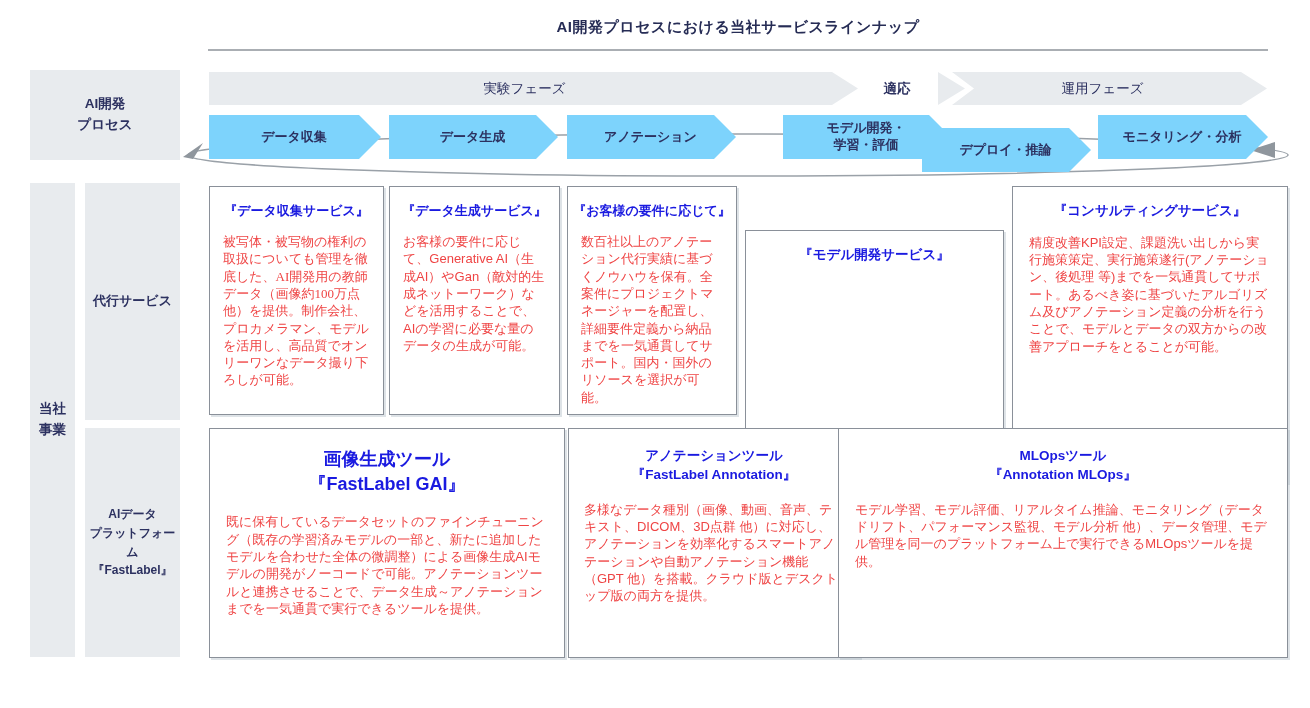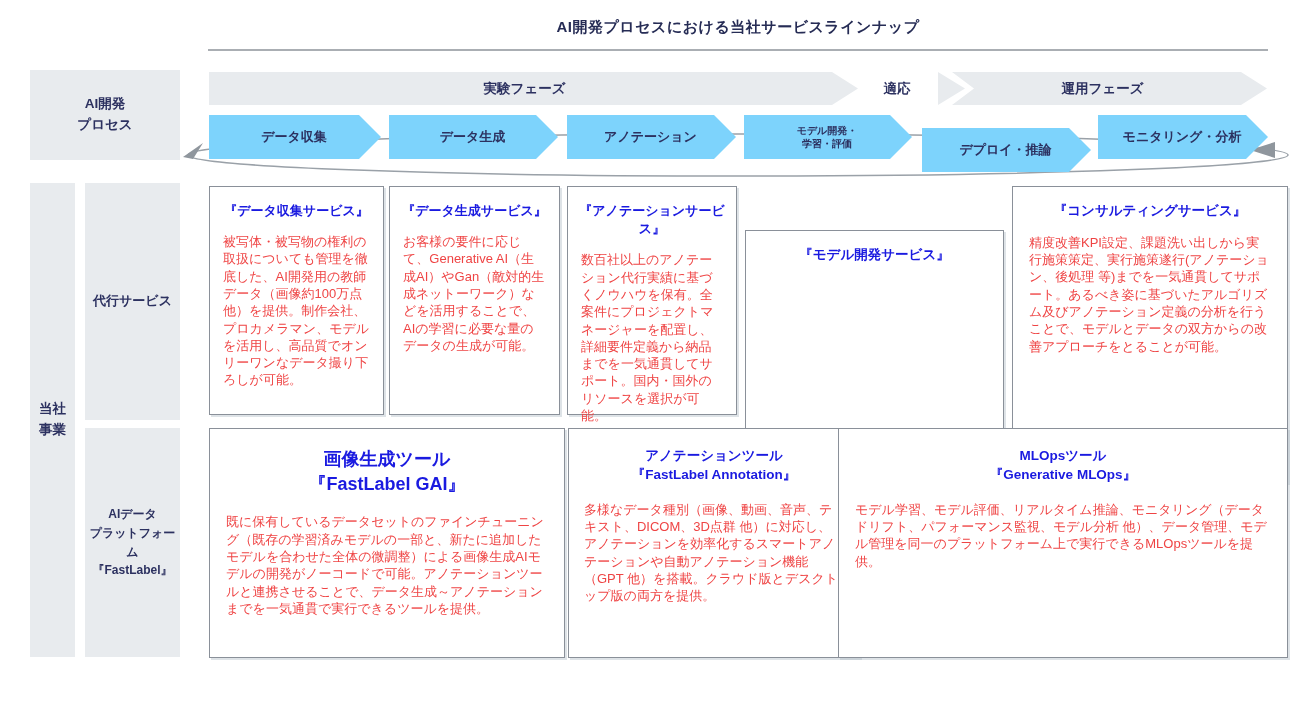--- a/index.html
+++ b/index.html
@@ -22,21 +22,21 @@
   
   .gray-box {
     background:#e8ebee; color:#2c3160;
     display:flex; align-items:center; justify-content:center; text-align:center;
     font-size:13.5px; font-weight:600; line-height:1.55;
   }
 
   
   .shape {
     background:#e8ebee; display:flex; align-items:center; justify-content:center;
-    font-size:13.5px; font-weight:700; color:#2c3160; text-align:left;
+    font-size:13.5px; font-weight:400; color:#2c3160; text-align:left;
   }
   .arrow-flat-point { clip-path:polygon(0 0, calc(100% - 26px) 0, 100% 50%, calc(100% - 26px) 100%, 0 100%); padding-right:18px; }
   .arrow-notch-point { clip-path:polygon(0 0, calc(100% - 26px) 0, 100% 50%, calc(100% - 26px) 100%, 0 100%, 22px 50%); padding-right:14px; }
   .tri-right { clip-path:polygon(0 0, 100% 50%, 0 100%); background:#e8ebee; }
   .adapt { display:flex; align-items:center; justify-content:center; font-size:13.5px; font-weight:600; color:#2c3160; }
 
   
   .step {
     background:#7dd3fc; z-index:2;
     clip-path:polygon(0 0, calc(100% - 22px) 0, 100% 50%, calc(100% - 22px) 100%, 0 100%);
@@ -77,42 +77,42 @@
 
 <svg class="abs loop-svg" style="left:180px; top:125px;" width="1115" height="58" viewBox="0 0 1115 58">
   <ellipse cx="558" cy="30" rx="550" ry="21" fill="none" stroke="#9aa1a8" stroke-width="1.5"></ellipse>
   <path d="M3,32 L23,18 L13,34 Z" fill="#8f969d"></path>
   <path d="M1095,17 L1070,25 L1095,33 Z" fill="#8f969d"></path>
 </svg>
 
 <div class="abs step" style="left:209px; top:115px; width:172px; height:44px;">データ収集</div>
 <div class="abs step" style="left:389px; top:115px; width:169px; height:44px;">データ生成</div>
 <div class="abs step" style="left:567px; top:115px; width:169px; height:44px;">アノテーション</div>
-<div class="abs step pre" style="left:744px; top:115px; width:168px; height:44px; font-size:10px;">モデル開発・
+<div class="abs step pre" style="left:783px; top:115px; width:168px; height:44px; font-size:13px;">モデル開発・
 学習・評価</div>
 <div class="abs step" style="left:922px; top:128px; width:169px; height:44px;">デプロイ・推論</div>
 <div class="abs step" style="left:1098px; top:115px; width:170px; height:44px;">モニタリング・分析</div>
 
 <div class="abs gray-box pre" style="left:30px; top:183px; width:45px; height:474px;">当社
 事業</div>
 <div class="abs gray-box" style="left:85px; top:183px; width:95px; height:237px; font-size:13px;">代行サービス</div>
 <div class="abs gray-box pre" style="left:85px; top:428px; width:95px; height:229px; font-size:12px;">AIデータ
 プラットフォーム
 『FastLabel』</div>
 
-<div class="abs card" style="left:209px; top:186px; width:175px; height:229px;">
+<div class="abs card" style="left:209px; top:186px; width:175px; height:229px;font-family:Liberation Serif, serif;">
   <div class="card-title">『データ収集サービス』</div>
   <div class="card-body">被写体・被写物の権利の取扱についても管理を徹底した、AI開発用の教師データ（画像約100万点 他）を提供。制作会社、プロカメラマン、モデルを活用し、高品質でオンリーワンなデータ撮り下ろしが可能。</div>
 </div>
 <div class="abs card" style="left:389px; top:186px; width:171px; height:229px;">
   <div class="card-title">『データ生成サービス』</div>
   <div class="card-body">お客様の要件に応じて、Generative AI（生成AI）やGan（敵対的生成ネットーワーク）などを活用することで、AIの学習に必要な量のデータの生成が可能。</div>
 </div>
 <div class="abs card" style="left:567px; top:186px; width:170px; height:229px;">
-  <div class="card-title">『アノテーションサービス』</div>
+  <div class="card-title">『お客様の要件に応じて』</div>
   <div class="card-body">数百社以上のアノテーション代行実績に基づくノウハウを保有。全案件にプロジェクトマネージャーを配置し、詳細要件定義から納品までを一気通貫してサポート。国内・国外のリソースを選択が可能。</div>
 </div>
 <div class="abs card" style="left:745px; top:186px; width:259px; height:229px;margin-top:44px;">
   <div class="card-title" style="font-size:13.5px;">『モデル開発サービス』</div>
 </div>
 <div class="abs card" style="left:1012px; top:186px; width:276px; height:297px;">
   <div class="card-title" style="font-size:13.5px;">『コンサルティングサービス』</div>
   <div class="card-body" style="padding:13px 16px 0;">精度改善KPI設定、課題洗い出しから実行施策策定、実行施策遂行(アノテーション、後処理 等)までを一気通貫してサポート。あるべき姿に基づいたアルゴリズム及びアノテーション定義の分析を行うことで、モデルとデータの双方からの改善アプローチをとることが可能。</div>
 </div>
 
@@ -121,15 +121,15 @@
 『FastLabel GAI』</div>
   <div class="card-body" style="padding-left:16px; padding-right:16px;">既に保有しているデータセットのファインチューニング（既存の学習済みモデルの一部と、新たに追加したモデルを合わせた全体の微調整）による画像生成AIモデルの開発がノーコードで可能。アノテーションツールと連携させることで、データ生成～アノテーションまでを一気通貫で実行できるツールを提供。</div>
 </div>
 <div class="abs card tool" style="left:568px; top:428px; width:292px; height:230px;">
   <div class="card-title pre" style="font-size:13.5px;">アノテーションツール
 『FastLabel Annotation』</div>
   <div class="card-body" style="padding-left:15px; padding-right:15px;">多様なデータ種別（画像、動画、音声、テキスト、DICOM、3D点群 他）に対応し、アノテーションを効率化するスマートアノテーションや自動アノテーション機能（GPT 他）を搭載。クラウド版とデスクトップ版の両方を提供。</div>
 </div>
 <div class="abs card tool" style="left:838px; top:428px; width:450px; height:230px;">
   <div class="card-title pre" style="font-size:13.5px;">MLOpsツール
-『Generative MLOps』</div>
+『Annotation MLOps』</div>
   <div class="card-body" style="padding-left:16px; padding-right:16px;">モデル学習、モデル評価、リアルタイム推論、モニタリング（データドリフト、パフォーマンス監視、モデル分析 他）、データ管理、モデル管理を同一のプラットフォーム上で実行できるMLOpsツールを提供。</div>
 </div>
 
 </body></html>

